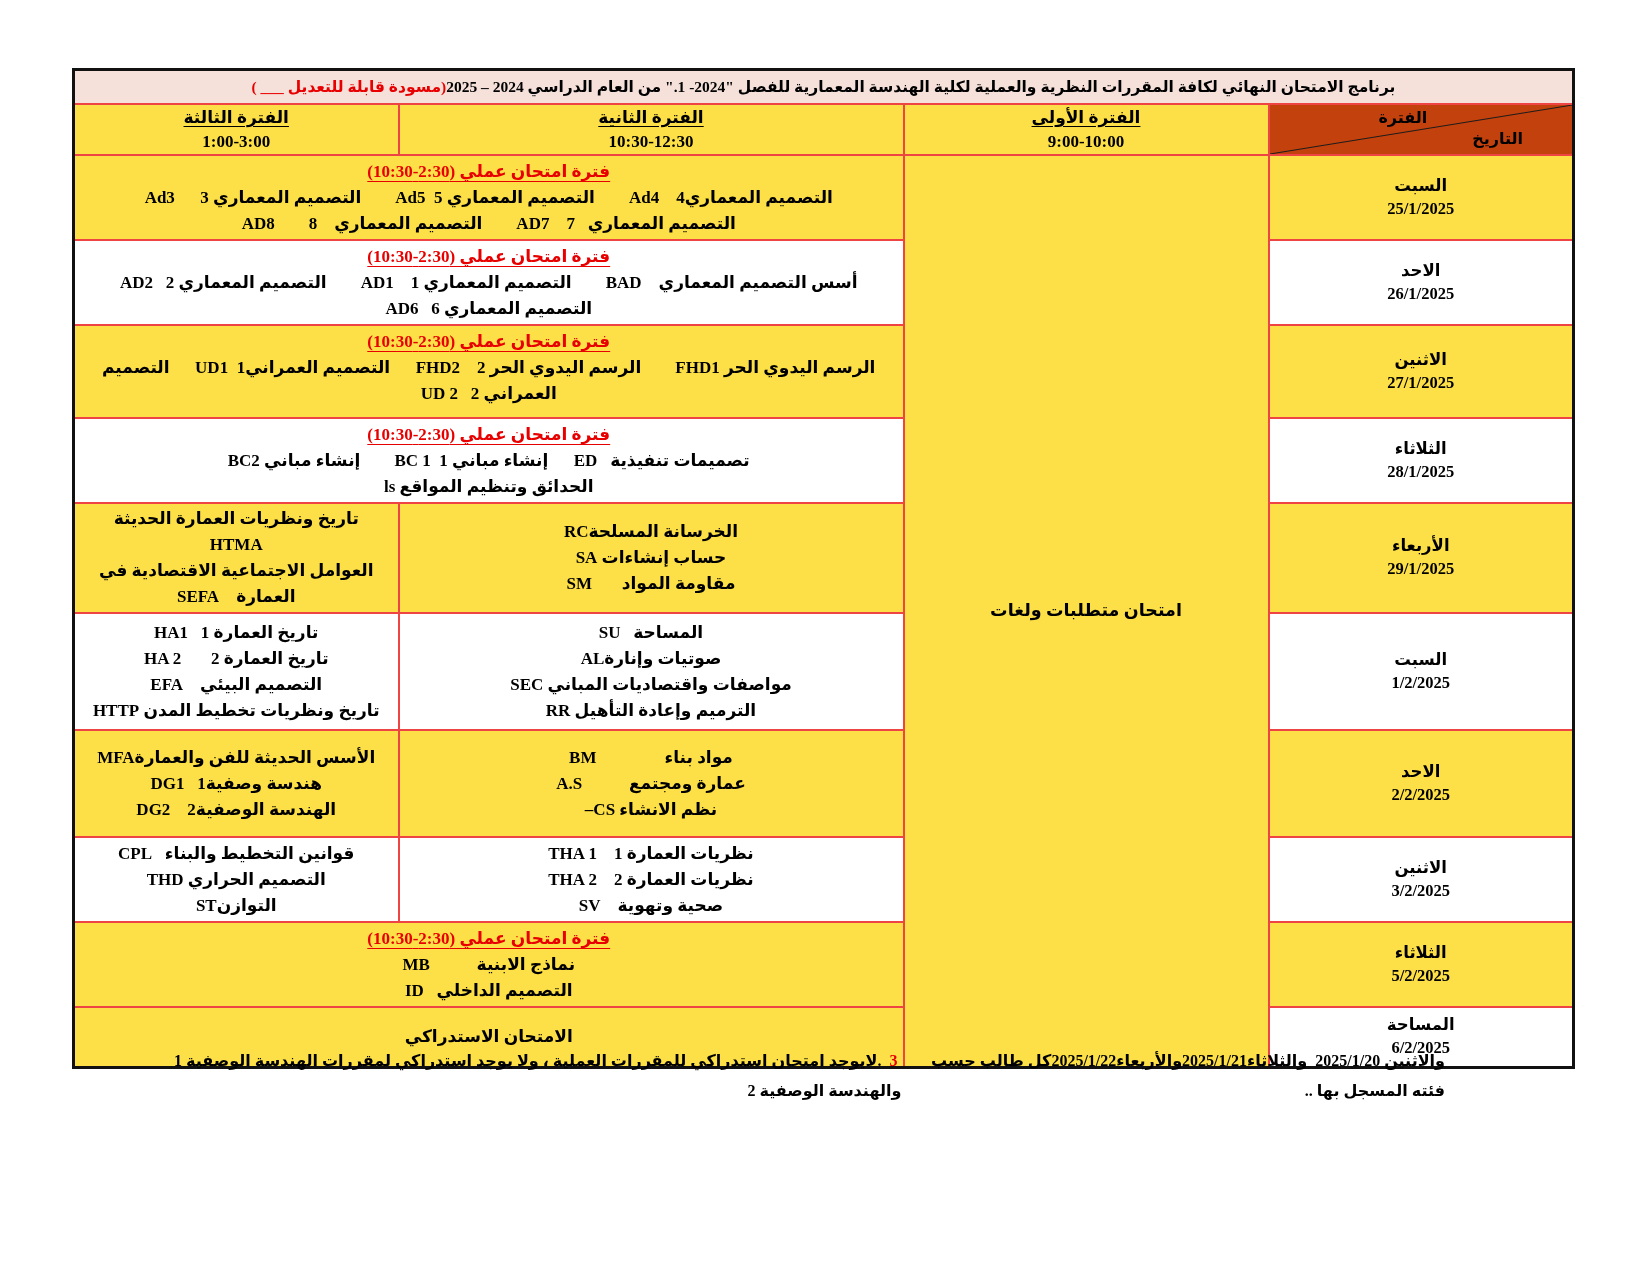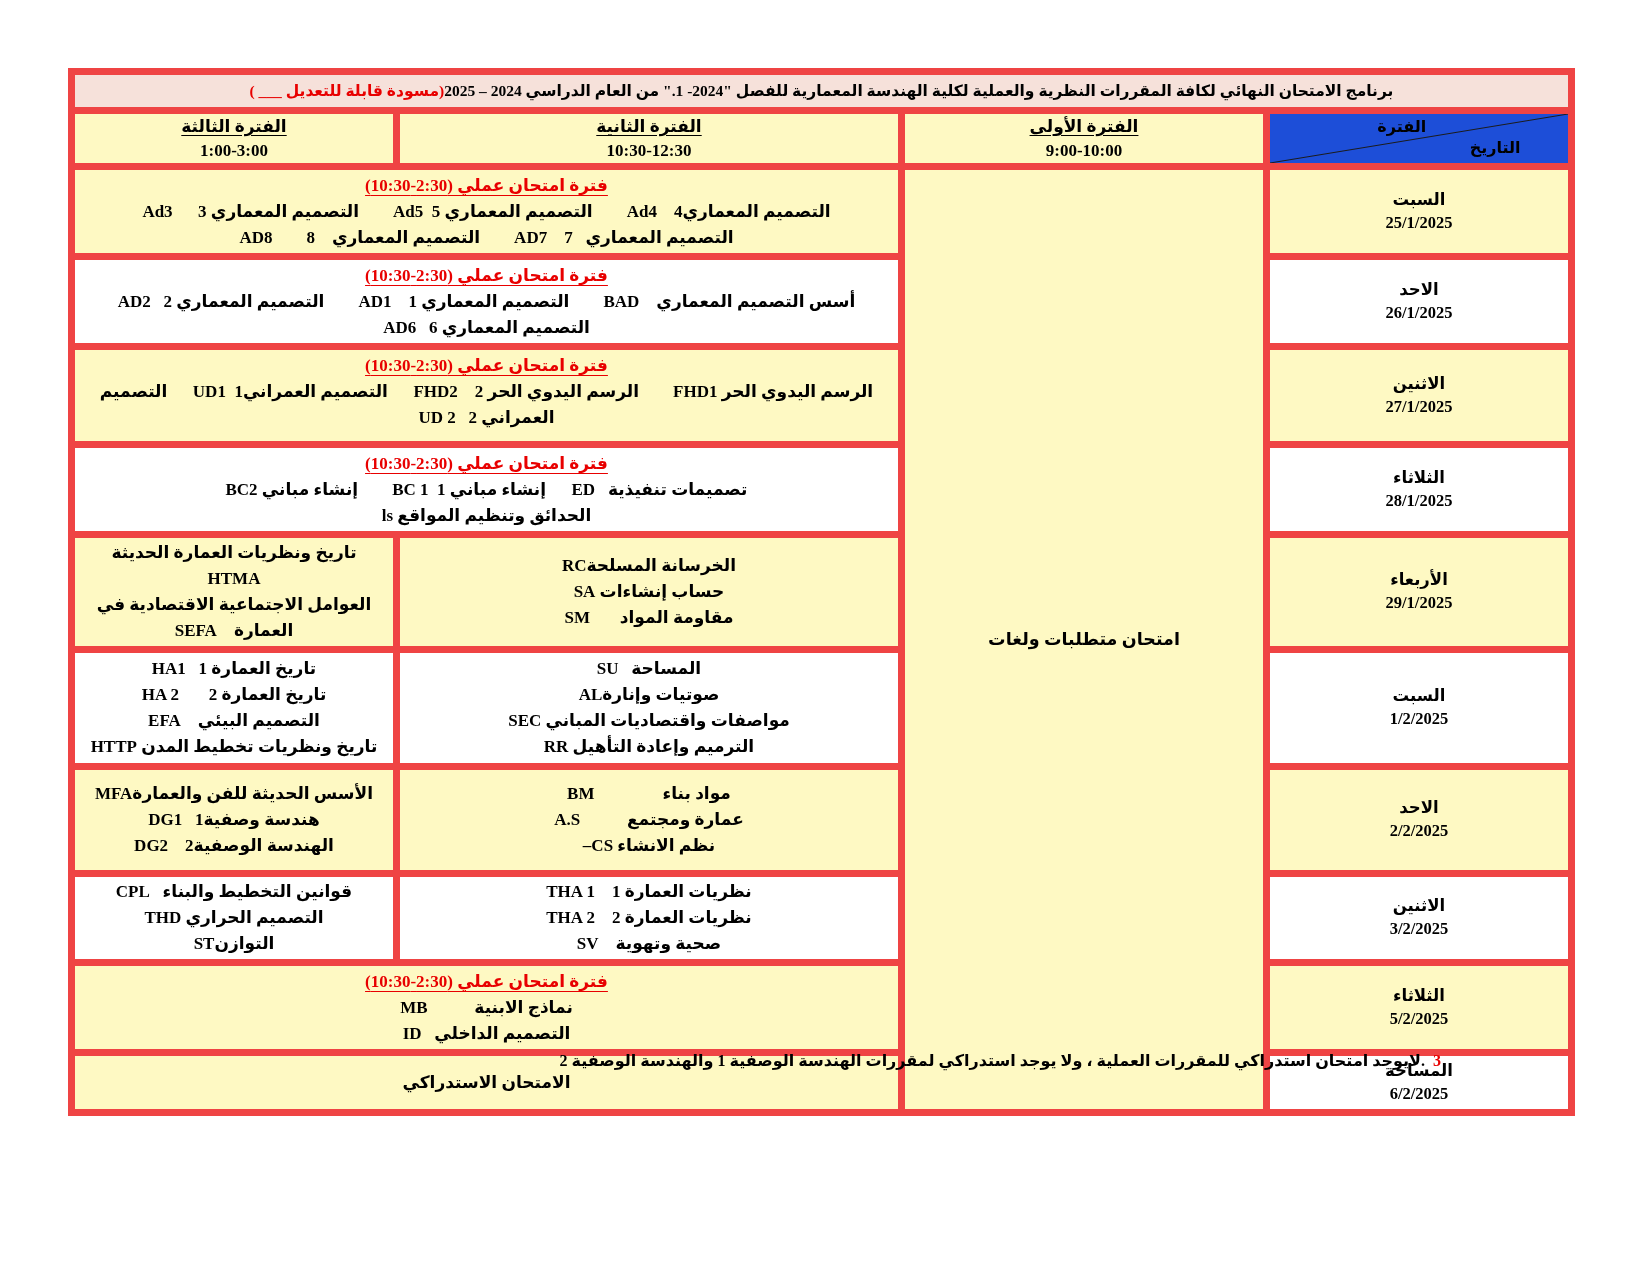--- a/index.html
+++ b/index.html
@@ -1,30 +1,30 @@
 <!DOCTYPE html>
 <html lang="ar" dir="rtl"><head>
 <meta charset="utf-8">
 <style>
   html,body{margin:0;padding:0;background:#ffffff;}
   body{width:1650px;height:1275px;position:relative;
        font-family:"Liberation Serif","DejaVu Sans",serif;font-weight:bold;color:#000;}
   .sheet{position:absolute;top:68px;left:75px;width:1500px;}
   table{border-collapse:collapse;table-layout:fixed;width:1500px;direction:rtl;}
-  td{border:7px solid #ef4444;vertical-align:middle;text-align:center;padding:2px 4px;overflow:hidden;}
+  td{border:2px solid #ef4444;vertical-align:middle;text-align:center;padding:2px 4px;overflow:hidden;}
   table{border:3px solid #111;}
   .pink{background:#f6e1da;}
-  .blue{background:#fef9c3;}
+  .blue{background:#fde047;}
   .white{background:#ffffff;}
   .title-cell{height:28px;font-size:15.5px;}
   .title-red{color:#e80000;}
   .hdr{height:50px;font-size:17px;}
   .hdr .pname{text-decoration:underline;text-underline-offset:3px;}
   .hdr .ptime{margin-top:4px;direction:ltr;}
-  .diag{position:relative;background:#1d4ed8;padding:0;}
+  .diag{position:relative;background:#c2410c;padding:0;}
   .diag svg{position:absolute;inset:0;width:100%;height:100%;}
   .diag .lbl{position:absolute;font-size:16px;}
   .diag .lbl-period{top:3px;left:36%;}
   .diag .lbl-date{bottom:6px;left:67%;}
   .datec{font-size:16.5px;}
   .datec .dname{line-height:22px;}
   .datec .dnum{line-height:24px;direction:ltr;}
   .content{font-size:17px;}
   .cline{line-height:26px;white-space:pre-wrap;}
   .practical{color:#e80000;text-decoration:underline;text-underline-offset:4px;line-height:27px;white-space:pre-wrap;}
@@ -217,15 +217,16 @@
     <td colspan="2" class="content blue">
       <div class="cline">الامتحان الاستدراكي</div>
     </td>
   </tr>
 </tbody>
     </table>
 </div>
 
 <div class="notes">
   <div class="note-line2">
+    <span>والاثنين 2025/1/20  والثلاثاء2025/1/21والأربعاء2025/1/22كل طالب حسب فئته المسجل بها ..</span>
     <span><span class="note-num">3</span><span> .لايوجد امتحان استدراكي للمقررات العملية ، ولا يوجد استدراكي لمقررات الهندسة الوصفية 1 والهندسة الوصفية 2</span></span>
   </div>
 </div>
 
 </body></html>

